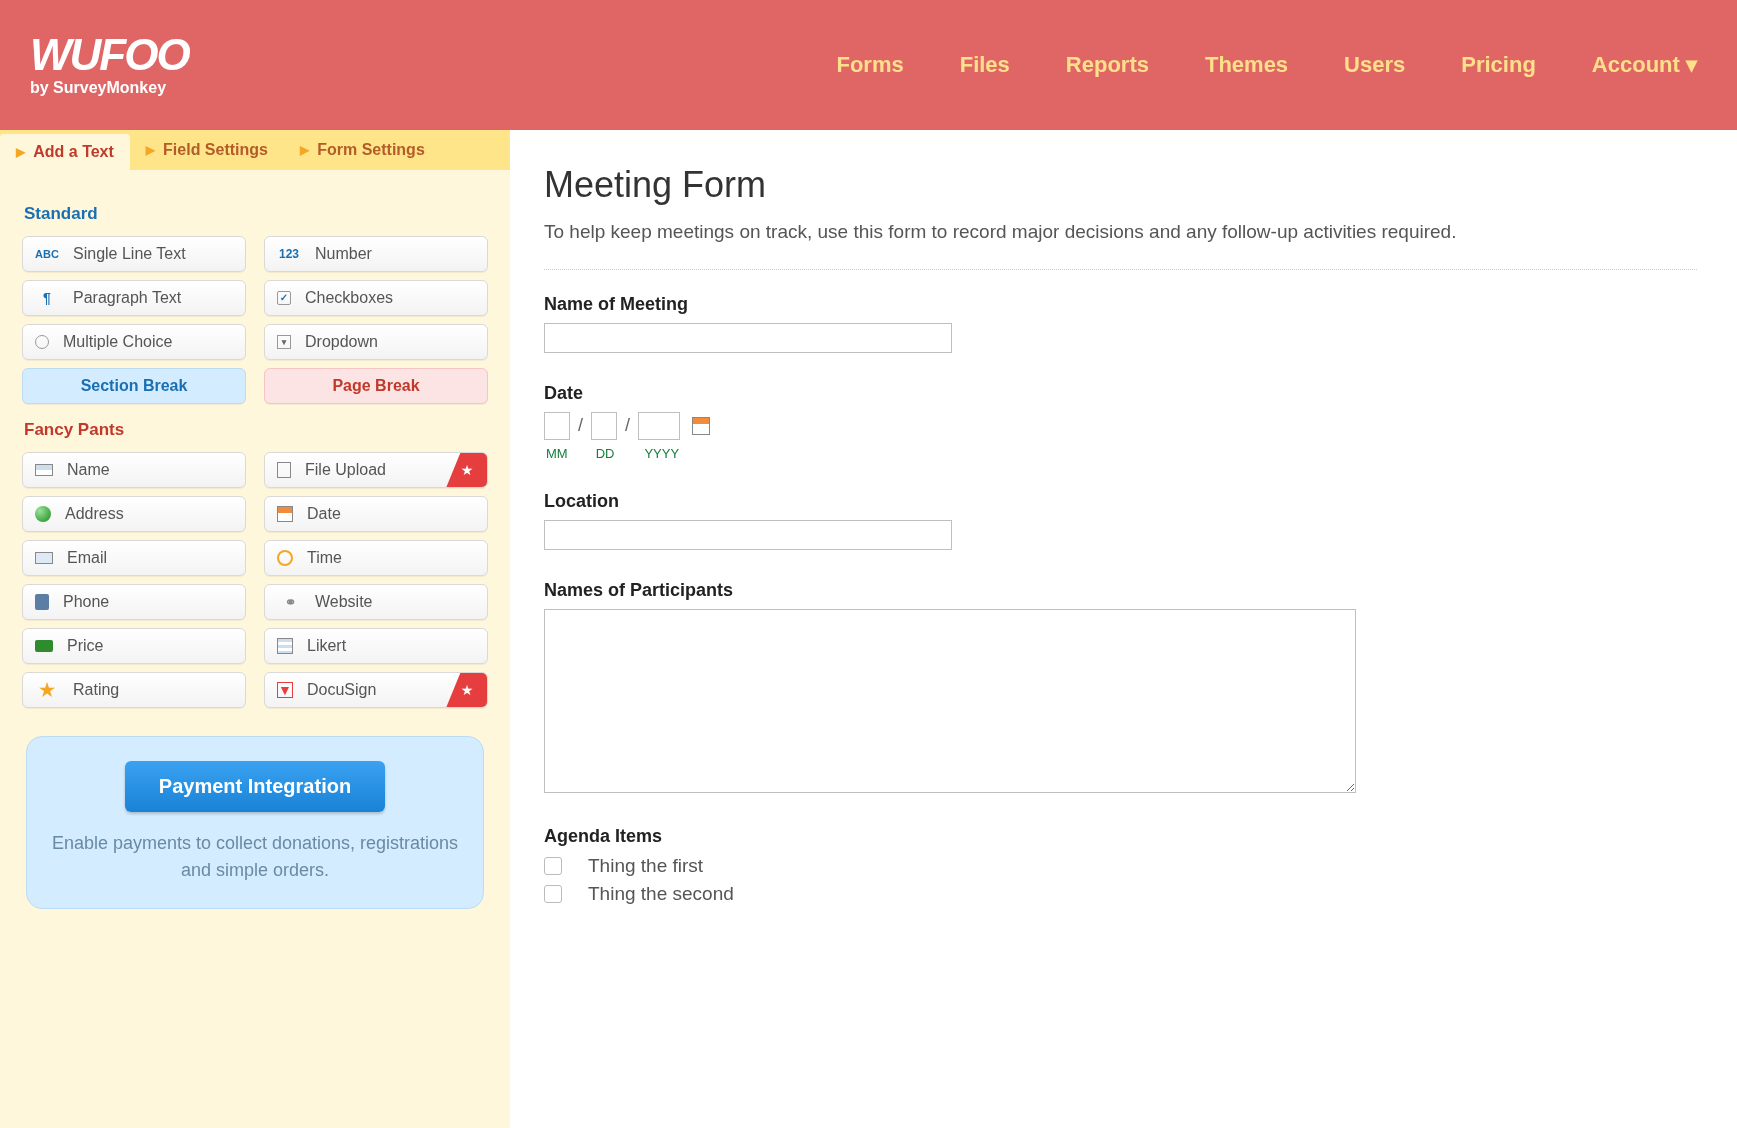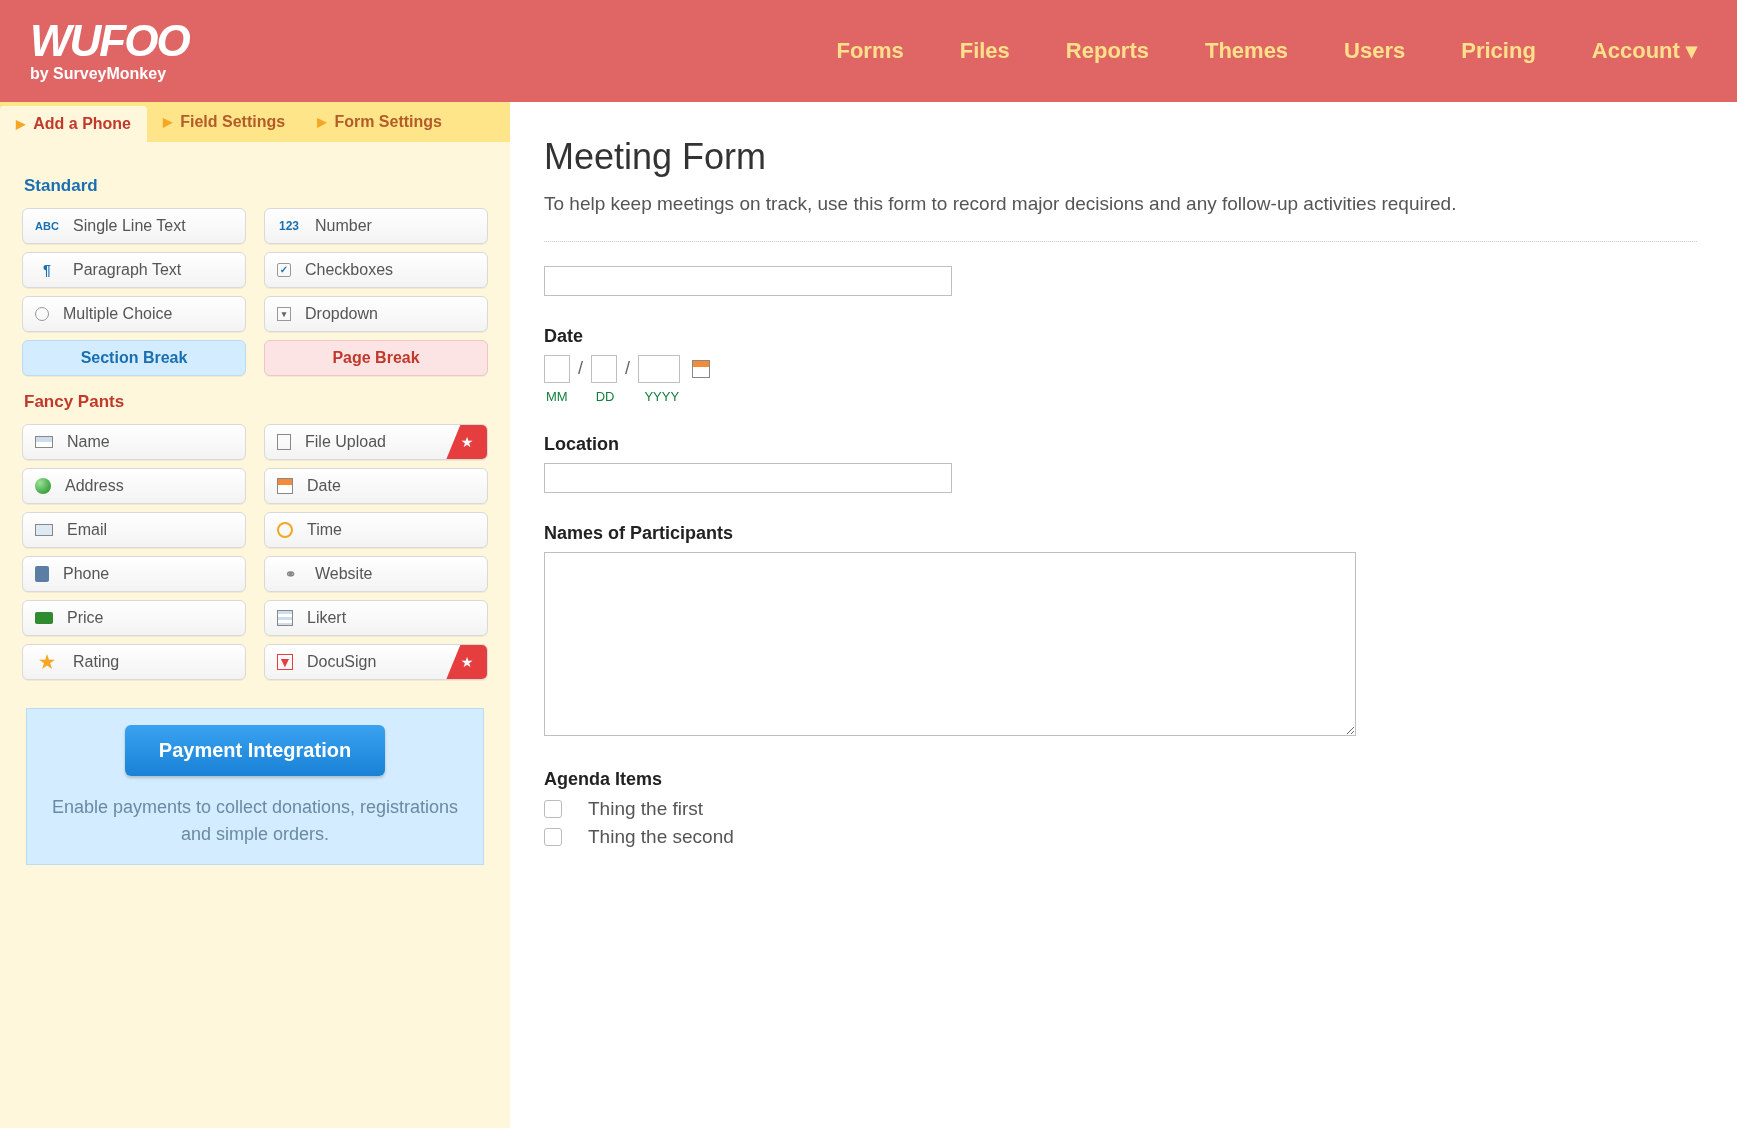--- a/index.html
+++ b/index.html
@@ -1,17 +1,17 @@
 <!DOCTYPE html>
 <html><head>
 <meta charset="utf-8">
 <style>
 * { box-sizing: border-box; margin:0; padding:0; }
 body { font-family: "Lucida Grande","Segoe UI",Verdana,sans-serif; font-size:15px; color:#333; background:#fff; width:1737px;}
-.header { background:#e06666; height:102px; display:flex; align-items:center; padding:0 30px; }
+.header { background:#e06666; height:130px; display:flex; align-items:center; padding:0 30px; }
 .logo { color:#fff; }
 .logo-main { font-family: Arial Black, sans-serif; font-size:44px; font-weight:900; font-style:italic; letter-spacing:-2px; line-height:1;}
 .logo-sub { font-size:16px; font-weight:600; margin-top:2px;}
 .nav { margin-left:auto; display:flex; gap:56px; padding-right:10px;}
 .nav a { color:#ffe08a; font-weight:700; font-size:22px; text-decoration:none; cursor:pointer;}
 .nav a.acct::after{content:" \25BE";}
 .workspace { display:flex; }
 .panel { width:510px; background:#fff7dc; min-height:1026px; position:relative;}
 .tabs { background:#ffe58a; height:40px; display:flex; align-items:stretch;}
 .tab { display:flex; align-items:center; padding:0 16px; color:#b35b29; font-weight:700; font-size:16px; cursor:pointer; gap:8px;}
@@ -21,21 +21,21 @@
 .panel-inner { padding:18px 22px;}
 .cat { font-weight:700; font-size:17px; margin:16px 0 12px 2px;}
 .cat.blue{color:#1a6fb3;}
 .cat.red{color:#c0392b;}
 .grid { display:grid; grid-template-columns: 1fr 1fr; gap:8px 18px;}
 .field-btn { background:linear-gradient(#ffffff,#f3f3f3); border:1px solid #d9d9d9; border-radius:6px; height:36px; display:flex; align-items:center; padding:0 12px; font-size:16px; color:#555; cursor:pointer; box-shadow:0 1px 0 rgba(0,0,0,.05); position:relative; overflow:hidden;}
 .field-btn .ic { width:24px; height:20px; margin-right:14px; display:flex; align-items:center; justify-content:center; font-size:14px; font-weight:700;}
 .field-btn.section { background:#d4ecff; color:#1a6fb3; justify-content:center; font-weight:700; border-color:#bcdcf3;}
 .field-btn.page { background:#fde4e4; color:#c0392b; justify-content:center; font-weight:700; border-color:#f4c5c5;}
 .star-tag { position:absolute; right:-1px; top:-1px; bottom:-1px; width:42px; background:#e63e3e; clip-path: polygon(35% 0, 100% 0, 100% 100%, 0 100%); display:flex; align-items:center; justify-content:center; color:#fff; font-size:14px;}
-.promo { margin:28px 4px 0; background:#d4ecff; border:1px solid #bcdcf3; border-radius:0; padding:16px 20px; text-align:center;}
+.promo { margin:28px 4px 0; background:#d4ecff; border:1px solid #bcdcf3; border-radius:16px; padding:24px 20px; text-align:center;}
 .promo-btn { background:linear-gradient(#3aa2f0,#1a82d6); color:#fff; font-weight:800; font-size:20px; border:none; border-radius:6px; padding:14px 34px; cursor:pointer; box-shadow:0 2px 3px rgba(0,0,0,.2);}
 .promo-text { color:#6a8aa3; font-size:18px; margin-top:18px; line-height:1.5;}
 .canvas { flex:1; padding:34px 40px 40px 34px;}
 .form-title { font-family: "Lucida Sans","Lucida Grande",sans-serif; font-size:36px; font-weight:400; color:#333; margin-bottom:12px;}
 .form-desc { font-size:19px; color:#555; line-height:1.5; padding-bottom:22px; border-bottom:1px dotted #ccc; margin-bottom:24px;}
 .flabel { font-weight:700; font-size:18px; color:#222; margin-bottom:8px;}
 .tinput { width:408px; height:30px; border:1px solid #bfbfbf; background:#fff;}
 .date-row { display:flex; align-items:center; gap:8px;}
 .date-row input { height:28px; border:1px solid #bfbfbf; text-align:center;}
 .mm{width:26px;} .dd{width:26px;} .yyyy{width:42px;}
@@ -87,21 +87,21 @@
     <a>Pricing</a>
     <a class="acct">Account</a>
   </div>
 </div>
 
 <div class="workspace">
   <div class="panel">
     <div class="tabs">
       <div class="tab active">
           <span class="tri">▶</span>
-          <span>Add a Phone</span>
+          <span>Add a Text</span>
         </div>
       <div class="tab">
           <span class="tri">▶</span>
           <span>Field Settings</span>
         </div>
       <div class="tab">
           <span class="tri">▶</span>
           <span>Form Settings</span>
         </div>
     </div>
@@ -199,20 +199,21 @@
         <div class="promo-text">Enable payments to collect donations, registrations and simple orders.</div>
       </div>
     </div>
   </div>
 
   <div class="canvas">
     <div class="form-title">Meeting Form</div>
     <div class="form-desc">To help keep meetings on track, use this form to record major decisions and any follow-up activities required.</div>
 
     <div class="block">
+      <div class="flabel">Name of Meeting</div>
       <input class="tinput" style="">
     </div>
 
     <div class="block">
       <div class="flabel">Date</div>
       <div class="date-row">
         <input class="mm" style="">
         <span class="sep">/</span>
         <input class="dd" style="">
         <span class="sep">/</span>

